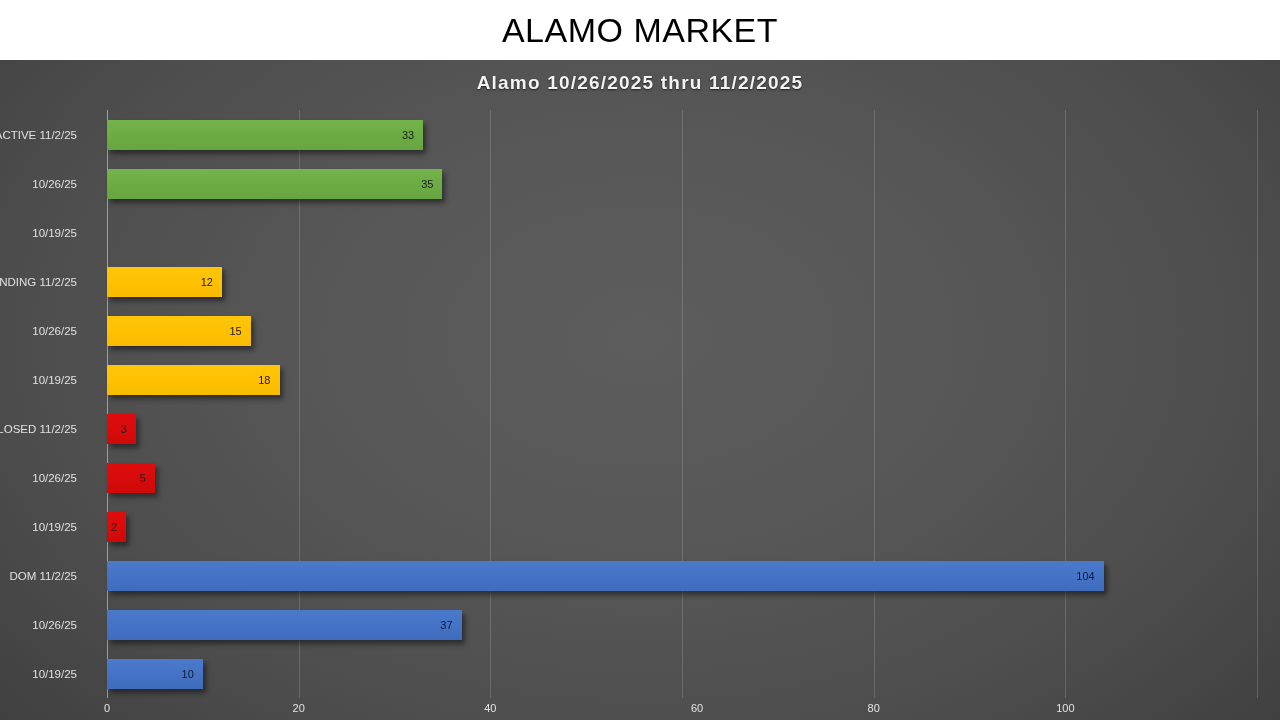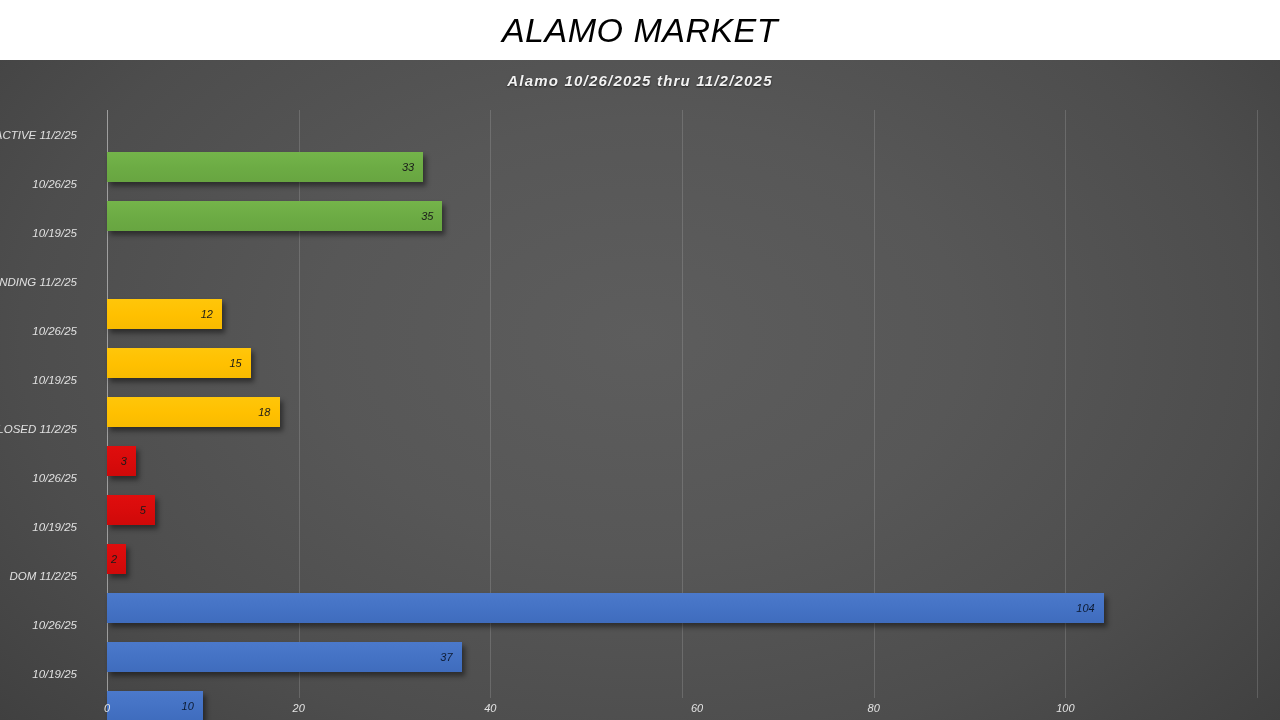--- a/index.html
+++ b/index.html
@@ -1,21 +1,21 @@
 <!DOCTYPE html>
 <html><head>
 <meta charset="utf-8">
 <style>
   * { margin:0; padding:0; box-sizing:border-box; }
   html,body { width:1280px; height:720px; overflow:hidden; }
   body {
     font-family:"Liberation Sans", sans-serif;
     background:#2b2b2b;
   }
-  #page { position:relative; width:1052px; height:720px;font-style:italic; }
+  #page { position:relative; width:1052px; height:720px; }
 
   
   .header-band{
     position:absolute; left:0; top:0; width:1280px; height:60px;
     background:#ffffff;
     display:flex; align-items:center; justify-content:center;
   }
   .header-title{
     font-size:34px; font-weight:400; color:#000000;
     letter-spacing:.5px; line-height:1;
@@ -27,21 +27,21 @@
     position:absolute; left:0; top:60px; width:1280px; height:660px;
     background:
       radial-gradient(115% 150% at 50% 42%,
         #5d5d5d 0%, #575757 22%, #4d4d4d 42%,
         #3d3d3d 62%, #2e2e2e 79%, #252525 91%, #202020 100%);
     overflow:hidden;
   }
   .chart-subtitle{
     position:absolute; left:0; top:12px; width:1280px;
     text-align:center;
-    font-size:15px; font-weight:bold; color:#f2f2f2;
+    font-size:19px; font-weight:bold; color:#f2f2f2;
     letter-spacing:1.2px;
     text-shadow:0 1px 2px rgba(0,0,0,.65);
   }
 
   
   .plot{
     position:absolute;
     left:107px; top:50px;
     width:1150px; height:588px;
   }
@@ -52,21 +52,20 @@
   .axis-line{
     position:absolute; left:0; top:0; bottom:0; width:1px;
     background:rgba(225,225,225,.55);
   }
 
   .row{ position:absolute; left:0; width:100%; }
 
   .bar{
     position:absolute; left:0; top:0; height:100%;
     box-shadow:3px 4px 5px rgba(0,0,0,.45);
-    margin-top:32px;
   }
   .bar.green { background:linear-gradient(180deg,#74b44a 0%,#6cab44 55%,#68a541 100%); }
   .bar.yellow{ background:linear-gradient(180deg,#ffc60a 0%,#ffc000 55%,#f8bb00 100%); }
   .bar.red   { background:linear-gradient(180deg,#e00d0d 0%,#d80b0b 55%,#cf0909 100%); }
   .bar.blue  { background:linear-gradient(180deg,#4b79cb 0%,#4472c4 55%,#3f6cbd 100%); }
 
   .bar-value{
     position:absolute; right:9px; top:50%;
     transform:translateY(-50%);
     font-size:11px; color:#1a1a1a;

